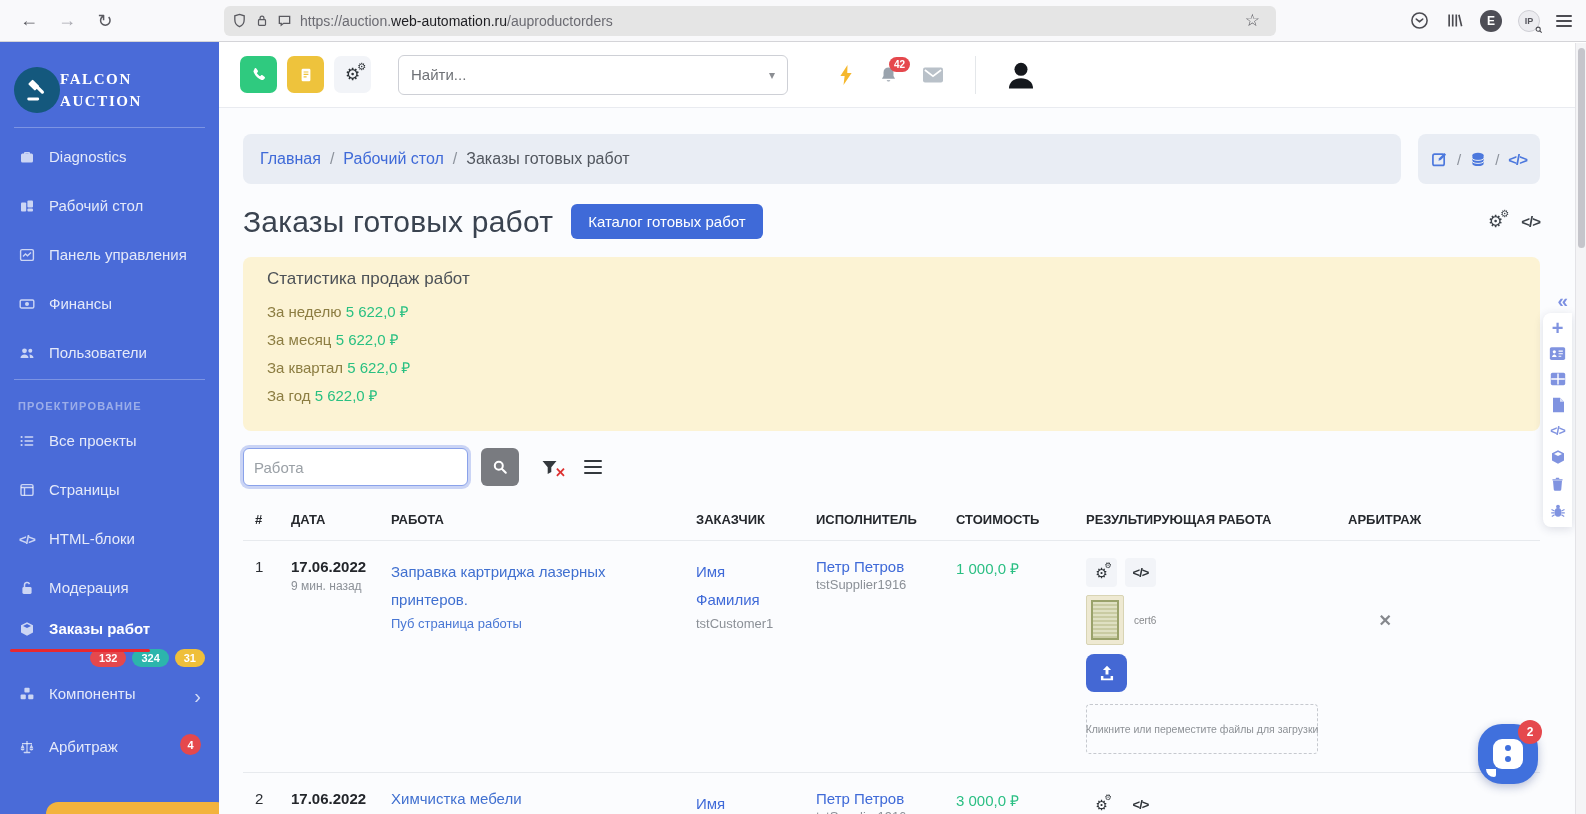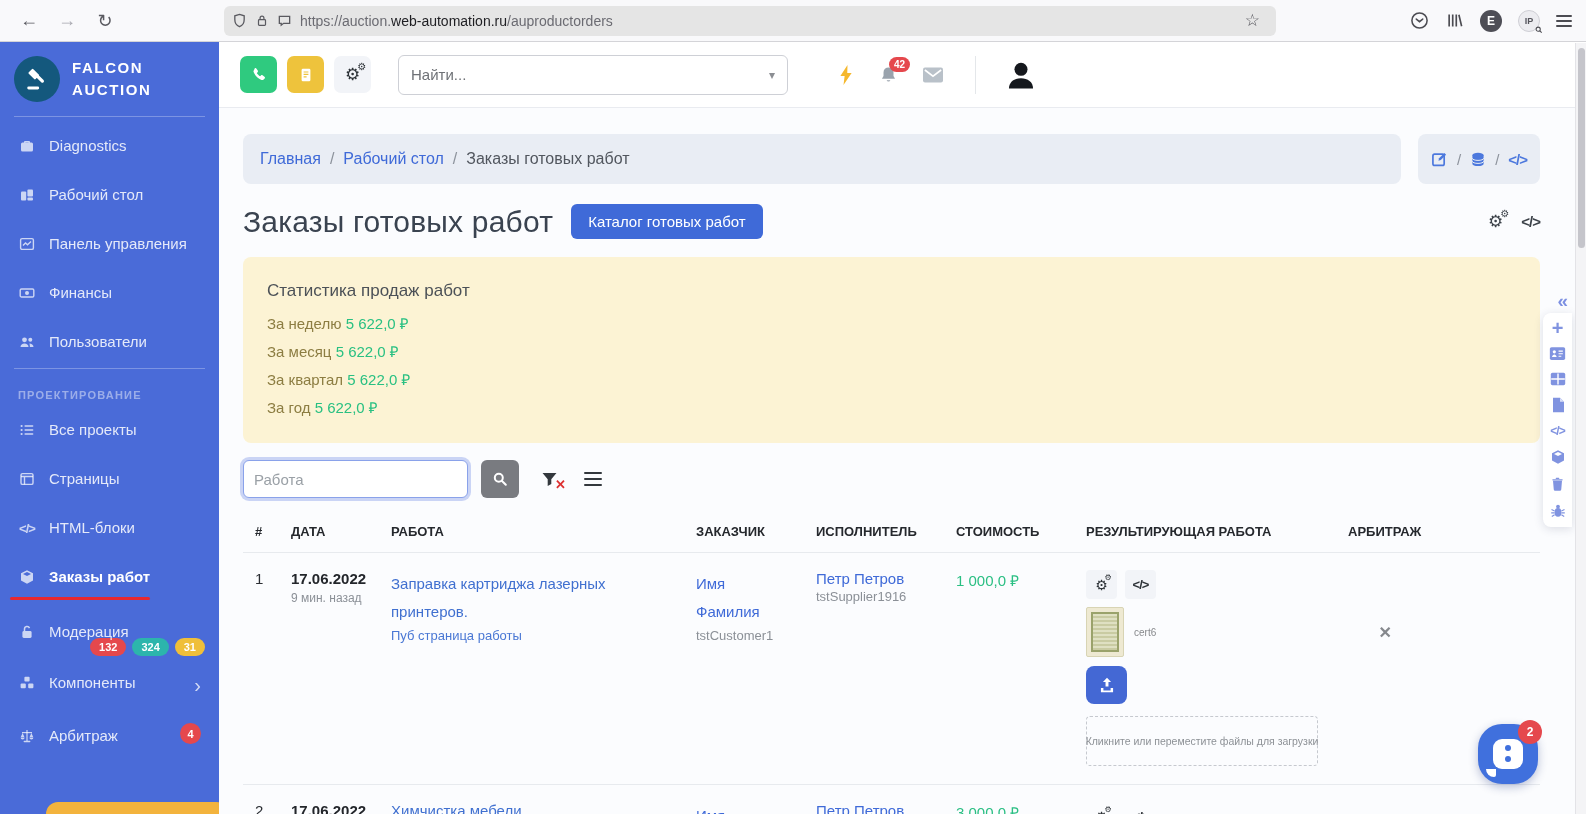--- a/index.html
+++ b/index.html
@@ -25,21 +25,21 @@
     color:#55555c; font-size:9px; font-weight:bold; display:flex; align-items:center; justify-content:center; position:relative; }
   .ext-ip svg { position:absolute; right:-4px; bottom:-3px; }
   .burger { display:flex; flex-direction:column; gap:3px; }
   .burger span { width:16px; height:2px; background:#4c4c52; border-radius:1px; }
 
   
   .app { display:flex; height:772px; }
 
   
   .sidebar { width:219px; background:#4a6bd8; flex-shrink:0; position:relative; color:#fff; overflow:hidden; }
-  .brand { display:flex; align-items:center; gap:12px; padding:14px 14px 12px; }
+  .brand { display:flex; align-items:center; padding:25px 14px 12px;font-family:Liberation Serif, serif; }
   .logo { width:46px; height:46px; border-radius:50%; background:#14587d; display:flex;
     align-items:center; justify-content:center; flex-shrink:0; }
   .brand-text { font-size:15px; font-weight:bold; letter-spacing:1.6px; line-height:1.5; }
   .sb-divider { height:1px; background:rgba(255,255,255,.28); margin:2px 14px 4px; }
   .nav-item { display:flex; align-items:flex-end; gap:13px; padding:16px 18px; font-size:15px;
     color:rgba(255,255,255,.85); cursor:pointer; position:relative; }
   .nav-item .ni { width:18px; display:flex; justify-content:center; color:rgba(255,255,255,.72); flex-shrink:0; }
   .nav-item.active { color:#fff; font-weight:bold; padding-bottom:22px; }
   .nav-item.active::after { content:""; position:absolute; left:10px; bottom:7px; width:140px;
     height:3px; background:#e8282f; border-radius:2px; }
@@ -88,21 +88,21 @@
   .bc-tools { width:122px; background:#e9edf4; border-radius:8px; display:flex; align-items:center;
     justify-content:center; gap:9px; color:#4c78dd; font-size:15px; }
   .bc-tools .sep { color:#8d939c; }
 
   .title-row { display:flex; align-items:center; gap:18px; margin:20px 0 18px; }
   .page-title { font-size:30px; font-weight:500; color:#3a4350; letter-spacing:.2px; }
   .btn-primary { background:#3f6ad8; color:#fff; border:none; border-radius:6px; padding:9px 17px;
     font-size:15px; cursor:pointer; font-family:inherit; }
   .title-tools { margin-left:auto; display:flex; gap:18px; color:#3c4249; align-items:center; }
 
-  .stats { background:#fcf3d4; border-radius:8px; padding:24px 24px 18px; }
+  .stats { background:#fcf3d4; border-radius:8px; padding:12px 24px 18px; }
   .stats-title { font-size:17px; color:#4c5157; margin-bottom:12px; }
   .stat-line { font-size:15px; margin:8px 0; }
   .stat-line .lbl { color:#8c7d42; }
   .stat-line .val { color:#29c082;text-align:right; }
 
   .filter-row { display:flex; align-items:center; gap:13px; margin:17px 0 14px; }
   .filter-input { width:225px; height:38px; border:1px solid #8aa2ea; border-radius:6px; padding:0 10px;
     font-size:15px; font-family:inherit; color:#3a3f44; outline:none;
     box-shadow:0 0 0 3px rgba(88,118,224,.30); }
   .filter-input::placeholder { color:#9aa0a6; }
@@ -303,36 +303,36 @@
             <rect x="2" y="2.6" width="12" height="10.8" rx="1.5" fill="none" stroke="currentColor" stroke-width="1.4"></rect>
             <path d="M2 5.5h12M5.5 5.5v7.9" stroke="currentColor" stroke-width="1.4"></path>
           </svg>
         </span>
       <span>Страницы</span>
     </div>
     <div class="nav-item">
       <span class="ni code-glyph">&lt;/&gt;</span>
       <span>HTML-блоки</span>
     </div>
-    <div class="nav-item active">
-      <span class="ni">
-          <svg width="16" height="16" viewBox="0 0 16 16" fill="currentColor">
-            <path d="M8 1.3 14 4.2v7.2L8 14.7 2 11.4V4.2z M8 3 4 5l4 2 4-2z" fill-rule="evenodd"></path>
-          </svg>
-        </span>
-      <span>Заказы работ</span>
-    </div>
     <div class="nav-item" style="padding-bottom:8px;">
       <span class="ni">
           <svg width="16" height="16" viewBox="0 0 16 16" fill="currentColor">
             <rect x="3.4" y="7" width="9.2" height="7" rx="1.4"></rect>
             <path d="M5.5 7V5.1a2.6 2.6 0 0 1 5-1" fill="none" stroke="currentColor" stroke-width="1.5"></path>
           </svg>
         </span>
       <span>Модерация</span>
+    </div>
+    <div class="nav-item active">
+      <span class="ni">
+          <svg width="16" height="16" viewBox="0 0 16 16" fill="currentColor">
+            <path d="M8 1.3 14 4.2v7.2L8 14.7 2 11.4V4.2z M8 3 4 5l4 2 4-2z" fill-rule="evenodd"></path>
+          </svg>
+        </span>
+      <span>Заказы работ</span>
     </div>
     <div class="mod-badges">
       <span class="pill red">132</span>
       <span class="pill teal">324</span>
       <span class="pill yellow">31</span>
     </div>
     <div class="nav-item">
       <span class="ni">
           <svg width="16" height="16" viewBox="0 0 16 16" fill="currentColor">
             <rect x="5.4" y="1.8" width="5.2" height="4.6" rx="1"></rect>

